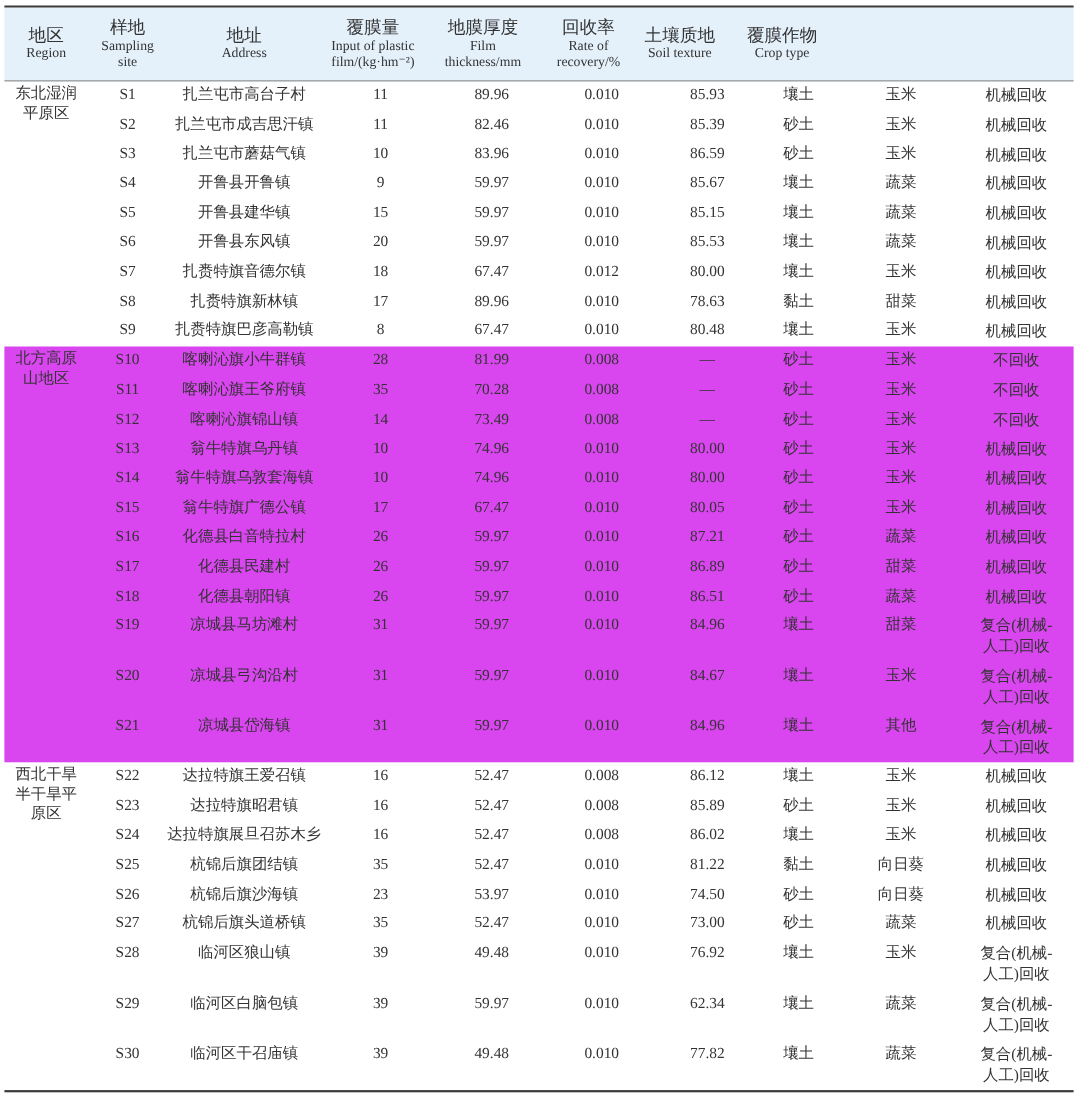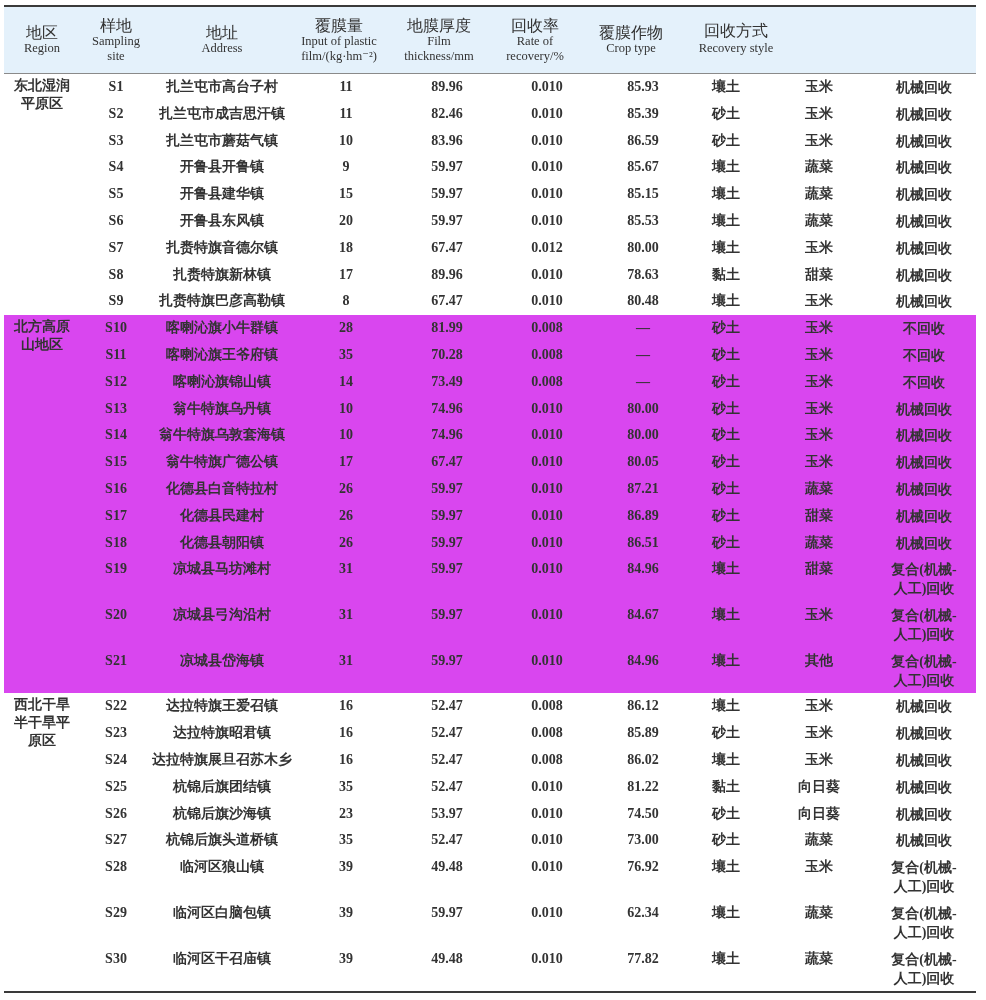--- a/index.html
+++ b/index.html
@@ -4,21 +4,21 @@
 <style>
   html, body { margin: 0; padding: 0; background: #ffffff; }
   body { width: 986px; height: 1000px; overflow: hidden; position: relative;
          font-family: "Liberation Serif", "DejaVu Serif", serif; color: #2a2a2a; }
   .tbl { position: absolute; left: 4px; top: 5px; width: 972px;
          border-top: 2px solid #3a3a3a; border-bottom: 2px solid #3a3a3a; }
   .hdr { display: flex; background: #e4f1fb; height: 66px; border-bottom: 1px solid #8a8a8a; }
   .hcell { display: flex; flex-direction: column; align-items: center; justify-content: center;
            text-align: center; font-size: 12.5px; line-height: 15px; color: #333; }
   .hcell .zh { font-size: 16px; line-height: 17px; }
-  .group { display: flex; position: relative; font-weight: bold; }
+  .group { display: flex; position: relative; }
   .group.alt { background: #d946ef; }
   .region { width: 76px; flex: none; font-size: 14px; line-height: 18px; padding-top: 3px;
             text-align: center; color: #333; }
   .rows { flex: 1; display: flex; flex-direction: column; }
   .row { display: flex; height: 26.8px; align-items: flex-start; }
   .row.tall { height: 45.7px; }
   .cell { text-align: center; font-size: 14px; line-height: 18px; padding-top: 4px; color: #333; }
   .c-site { width: 72px; }
   .c-addr { width: 140px; }
   .c-year { width: 108px; }
@@ -56,27 +56,27 @@
     <div class="hcell c-thick">
       <span class="zh">地膜厚度</span>
       <span>Film</span>
       <span>thickness/mm</span>
     </div>
     <div class="hcell c-rate">
       <span class="zh">回收率</span>
       <span>Rate of</span>
       <span>recovery/%</span>
     </div>
+    <div class="hcell c-soil">
+      <span class="zh">土壤质地</span>
+      <span>Soil texture</span>
+    </div>
     <div class="hcell c-crop">
       <span class="zh">覆膜作物</span>
       <span>Crop type</span>
-    </div>
-    <div class="hcell c-rec">
-      <span class="zh">回收方式</span>
-      <span>Recovery style</span>
     </div>
   </div>
 
   <div id="body">
       <div class="group">
         <div class="region">
           <div>东北湿润</div>
           <div>平原区</div>
         </div>
         <div class="rows">

